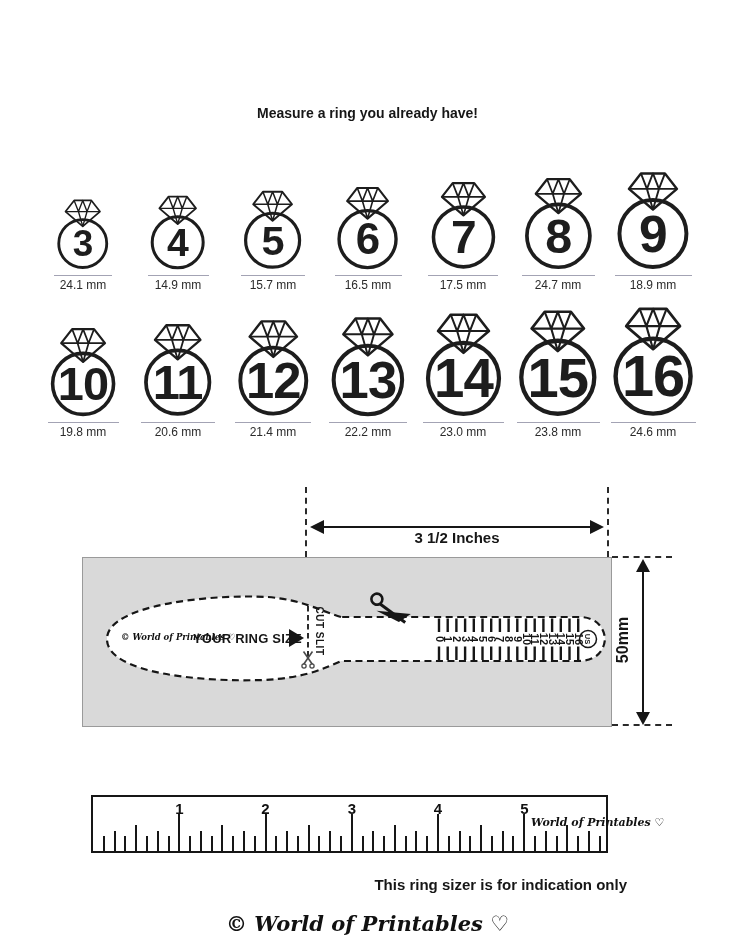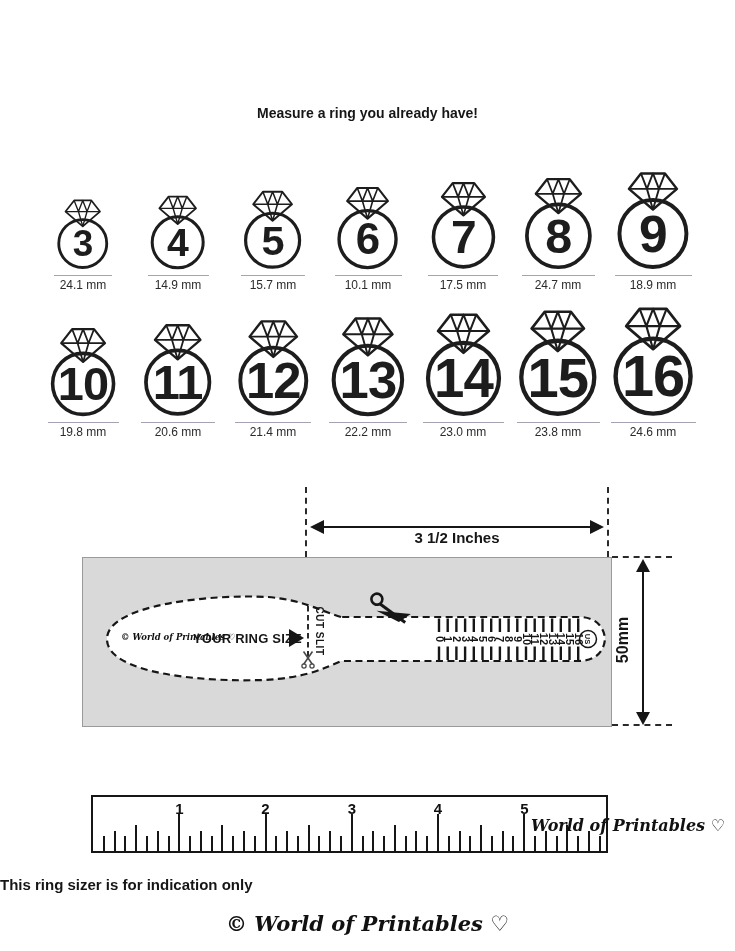--- a/index.html
+++ b/index.html
@@ -82,24 +82,24 @@
   .important-line{position:absolute;top:739px;left:0;width:735px;text-align:center;font-size:14.5px;}
   .important-line b{font-weight:700;}
 
   
   .ruler{position:absolute;left:91px;top:795px;width:517px;height:58px;
          border:2.5px solid #161616;background:#fff;box-sizing:border-box;}
   .rtick{position:absolute;bottom:0;width:2px;background:#161616;}
   .rnum{position:absolute;top:3px;width:28px;text-align:center;font-size:15px;
         font-weight:600;color:#111;}
   .script{font-family:"DejaVu Serif",serif;font-style:italic;font-weight:600;}
-  .ruler-brand{position:absolute;left:438px;top:19px;font-size:16px;white-space:nowrap;color:#111;}
-
-  
-  .footer-bold{position:absolute;top:876px;left:0;width:627px;text-align:left;
+  .ruler-brand{position:absolute;left:438px;top:19px;font-size:11px;white-space:nowrap;color:#111;}
+
+  
+  .footer-bold{position:absolute;top:876px;left:0;width:627px;text-align:right;
                font-size:15px;font-weight:700;}
   .footer-text{position:absolute;top:894px;left:0;width:735px;text-align:center;font-size:14.5px;}
   .footer-brand{position:absolute;top:911px;left:0;width:735px;text-align:center;
                 font-size:21px;color:#111;}
 </style>
 </head>
 <body>
 
 <div id="page">
 
@@ -140,21 +140,21 @@
     </div>
 
     <div class="ring-cell">
       <svg class="ring-svg" viewBox="0 0 100 116" width="73.1" height="84.8">
         <path class="d-outline" d="M22 22 L36 4 H64 L78 22 L50 46 Z"></path>
         <path class="d-facets" d="M22 22 H78 M36 4 L43 22 L50 4 L57 22 L64 4 M43 22 L50 46 M57 22 L50 46"></path>
         <circle class="band" cx="50" cy="74" r="39"></circle>
         <text class="ring-num" x="50" y="95">6</text>
       </svg>
       <div class="ring-underline" style="width: 67px;"></div>
-      <div class="ring-mm">10.1 mm</div>
+      <div class="ring-mm">16.5 mm</div>
     </div>
 
     <div class="ring-cell">
       <svg class="ring-svg" viewBox="0 0 100 116" width="76.9" height="89.2">
         <path class="d-outline" d="M22 22 L36 4 H64 L78 22 L50 46 Z"></path>
         <path class="d-facets" d="M22 22 H78 M36 4 L43 22 L50 4 L57 22 L64 4 M43 22 L50 46 M57 22 L50 46"></path>
         <circle class="band" cx="50" cy="74" r="39"></circle>
         <text class="ring-num" x="50" y="95">7</text>
       </svg>
       <div class="ring-underline" style="width: 70px;"></div>

